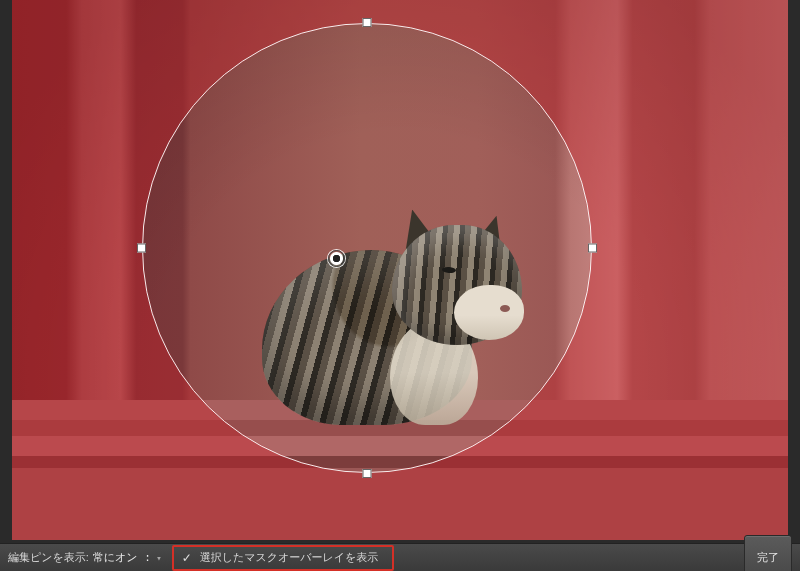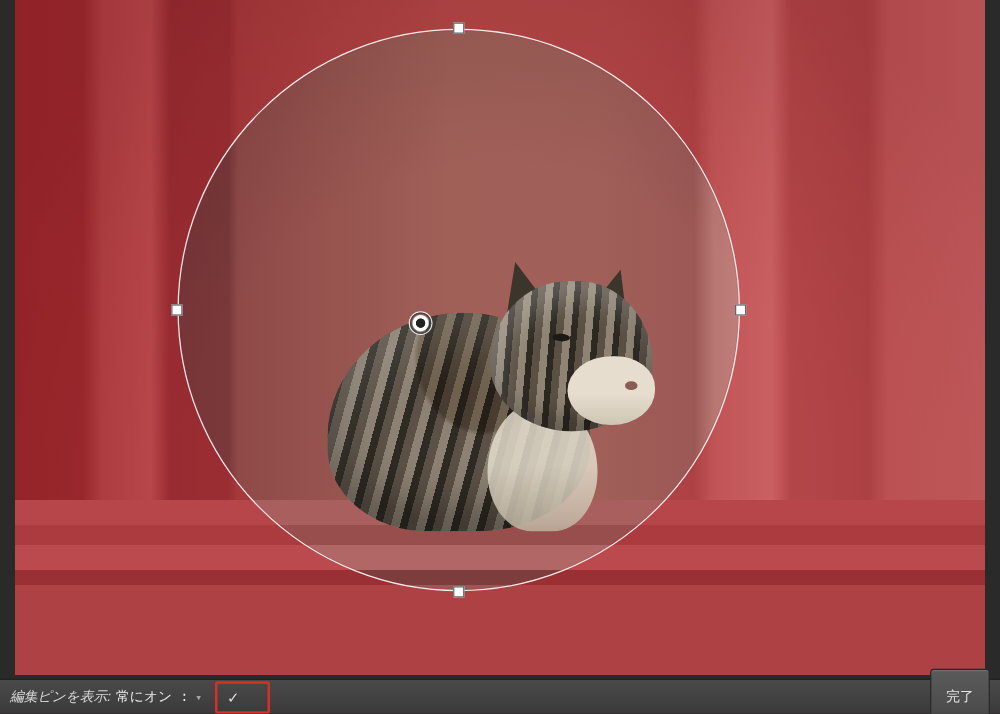--- a/index.html
+++ b/index.html
@@ -186,21 +186,21 @@
     height: 28px;
     background: linear-gradient(#4a4a4a, #3a3a3a);
     border-top: 1px solid #222;
     display: flex;
     align-items: center;
     font-size: 11px;
     color: #d7d7d7;
     padding: 0 8px;
     box-sizing: border-box;
   }
-  .pin-label { margin-right: 4px; white-space: nowrap; font-style: italic; }
+  .pin-label { margin-right: 4px; white-space: nowrap; }
   .pin-value {
     margin-right: 10px;
     white-space: nowrap;
     color: #e8e8e8;
     font-family: Liberation Mono, monospace;
   }
   .pin-value::after { content: "  ▾"; font-size: 9px; opacity: .6; }
 
   .overlay-box {
     display: flex;
@@ -261,18 +261,19 @@
 
   <div class="pin"></div>
 </div>
 
 <div class="toolbar">
   <span class="pin-label">編集ピンを表示:</span>
   <span class="pin-value">常にオン  :</span>
 
   <span class="overlay-box">
     <span class="chk-mark">✓</span>
+    <span class="overlay-label">選択したマスクオーバーレイを表示</span>
   </span>
 
   <span class="spacer"></span>
 
   <button class="done-btn">完了</button>
 </div>
 
 </body></html>

